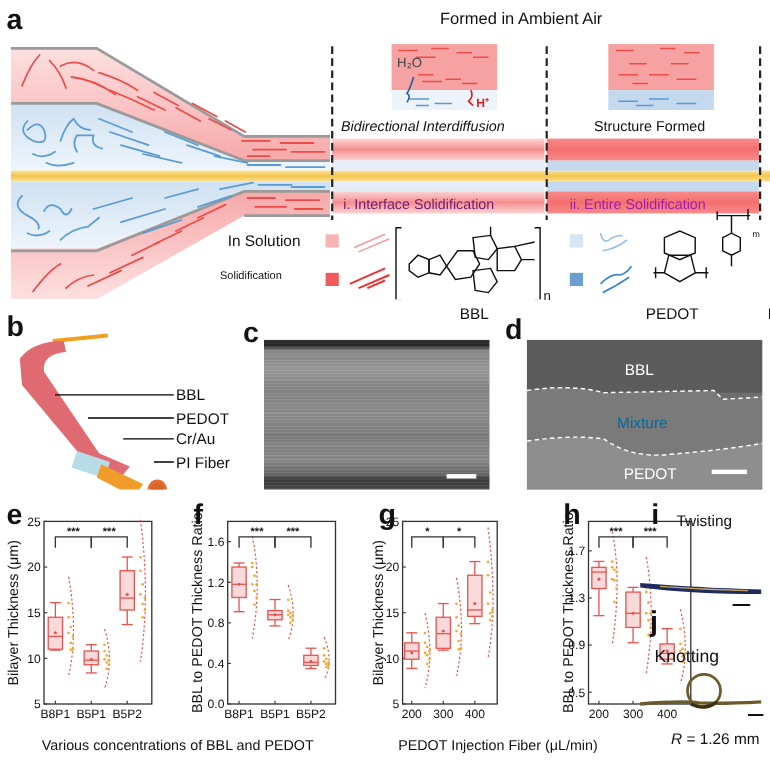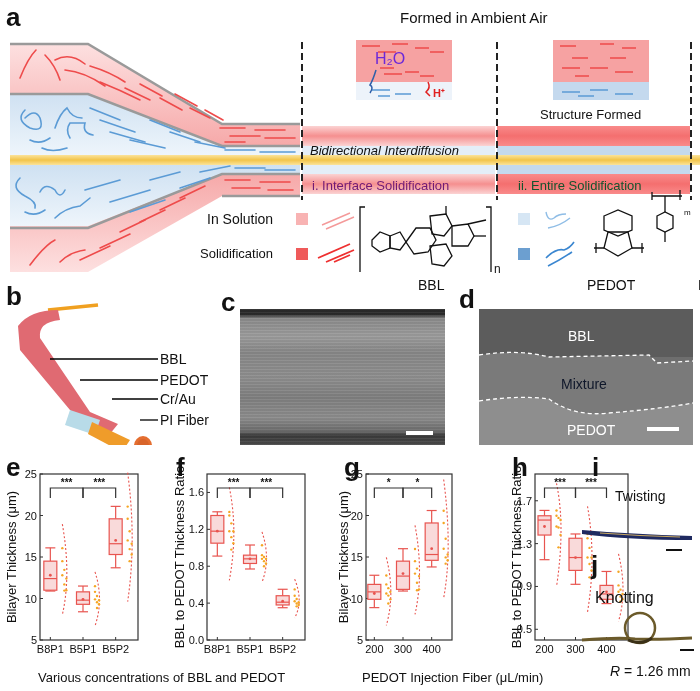--- a/index.html
+++ b/index.html
@@ -200,28 +200,28 @@
     <path d="M594,248 l10,0 M632,248 l12,0 M596,243 l0,10 M642,243 l0,10"></path>
   </g>
 
   <g stroke="#111" stroke-width="1.3" fill="none">
     <path d="M652,200 l0,-8 M652,196 l30,0 M680,190 l0,10 M665,196 l0,16"></path>
     <polygon points="657,216 665,212 673,216 673,228 665,232 657,228"></polygon>
     <line x1="665" y1="232" x2="665" y2="242"></line>
   </g>
 </svg>
 
-<div class="abs" style="left:310px;top:107px;font-size:13px;font-style:italic;margin-top:36px;">Bidirectional Interdiffusion</div>
+<div class="abs" style="left:310px;top:107px;font-size:13px;font-style:italic;">Bidirectional Interdiffusion</div>
 <div class="abs" style="left:540px;top:107px;font-size:13px;">Structure Formed</div>
 <div class="abs" style="left:312px;top:178px;font-size:13px;color:#701a75;">i. Interface Solidification</div>
-<div class="abs" style="left:518px;top:178px;font-size:13px;color:#14532d;">ii. Entire Solidification</div>
-<div class="abs" style="left:375px;top:50px;font-size:16px;color:#6d28d9;">H₂O</div>
+<div class="abs" style="left:518px;top:178px;font-size:13px;color:#a21caf;">ii. Entire Solidification</div>
+<div class="abs" style="left:361px;top:50px;font-size:12px;color:#404040;">H₂O</div>
 <div class="abs" style="left:433px;top:85px;font-size:11px;color:#e02020;font-weight:bold;">H⁺</div>
 <div class="abs" style="left:207px;top:211px;font-size:14px;text-align:right;">In Solution</div>
-<div class="abs" style="left:200px;top:246px;font-size:13px;text-align:center;">Solidification</div>
+<div class="abs" style="left:200px;top:246px;font-size:10px;text-align:center;">Solidification</div>
 <div class="abs" style="left:494px;top:262px;font-size:12px;">n</div>
 <div class="abs" style="left:684px;top:208px;font-size:8px;">m</div>
 <div class="abs" style="left:418px;top:277px;font-size:14px;">BBL</div>
 <div class="abs" style="left:587px;top:277px;font-size:14px;">PEDOT</div>
 <div class="abs" style="left:653px;top:277px;font-size:14px;margin-left:45px;">PSS</div>
 
 <div class="plabel" style="left:6px;top:283px;">b</div>
 <svg class="abs" style="left:0;top:300px;" width="165" height="145">
   <path d="M48,10 L98,5" stroke="#f0a020" stroke-width="3.5" fill="none"></path>
   <path d="M18,26 Q30,10 58,10 L60,20 Q38,22 40,38 L90,112 L118,124 L105,140 L70,110 L20,50 Z" fill="#e06a72"></path>
@@ -256,21 +256,21 @@
     <path d="M0,46 Q40,40 70,48 L170,46 L178,54 L214,52 L214,94 Q180,100 130,104 Q95,108 70,90 Q40,86 0,92 Z" fill="#7a7a7a"></path>
     <path d="M0,92 Q40,86 70,90 Q95,108 130,104 Q180,100 214,94 L214,136 L0,136 Z" fill="#8e8e8e"></path>
     <g stroke="#fff" stroke-width="1.3" stroke-dasharray="4,3" fill="none">
       <path d="M0,46 Q40,40 70,48 L170,46 L178,54 L214,52"></path>
       <path d="M0,92 Q40,86 70,90 Q95,108 130,104 Q180,100 214,94"></path>
     </g>
     <rect x="168" y="118" width="32" height="4" fill="#fff"></rect>
   </svg>
 </div>
 <div class="abs" style="left:568px;top:328px;font-size:14px;color:#fff;">BBL</div>
-<div class="abs" style="left:561px;top:376px;font-size:14px;color:#0f172a;">Mixture</div>
+<div class="abs" style="left:561px;top:376px;font-size:14px;color:#0369a1;">Mixture</div>
 <div class="abs" style="left:567px;top:422px;font-size:14px;color:#fff;">PEDOT</div>
 
 <div class="plabel" style="left:6px;top:454px;">e</div>
 <div class="plabel" style="left:176px;top:454px;">f</div>
 <div class="plabel" style="left:344px;top:454px;">g</div>
 <div class="plabel" style="left:512px;top:454px;">h</div>
 
 <svg class="abs" id="charts" style="left:0;top:0;" width="700" height="691">
     <rect x="40" y="474" width="98" height="166" fill="none" stroke="#333" stroke-width="1.2"></rect>
     <line x1="40" y1="640" x2="43" y2="640" stroke="#333" stroke-width="1"></line>
@@ -549,21 +549,21 @@
     <path d="M544.5,498 L544.5,488 L575.5,488 L575.5,498" fill="none" stroke="#333" stroke-width="1.2"></path>
     <text x="560" y="486" font-size="10" font-weight="bold" text-anchor="middle" fill="#111">***</text>
     <path d="M575.5,498 L575.5,488 L606.5,488 L606.5,498" fill="none" stroke="#333" stroke-width="1.2"></path>
     <text x="591" y="486" font-size="10" font-weight="bold" text-anchor="middle" fill="#111">***</text>
   </svg>
 
 <div class="abs" style="left:38px;top:670px;font-size:13px;">Various concentrations of BBL and PEDOT</div>
 <div class="abs" style="left:362px;top:670px;font-size:13px;">PEDOT Injection Fiber (μL/min)</div>
 
 <div class="plabel" style="left:592px;top:454px;">i</div>
-<div class="abs" style="left:615px;top:488px;font-size:14px;">Twisting</div>
+<div class="abs" style="left:615px;top:465px;font-size:14px;">Twisting</div>
 <svg class="abs" style="left:580px;top:524px;" width="115" height="30">
   <path d="M2,6 Q50,10 112,12 L112,16 Q50,16 2,10 Z" fill="#1f2a60"></path>
   <path d="M20,9 Q60,12 100,13" stroke="#c8a860" stroke-width="1.2" fill="none"></path>
   <rect x="672" y="26" width="0" height="0"></rect>
   <line x1="86" y1="26" x2="102" y2="26" stroke="#111" stroke-width="2"></line>
 </svg>
 <div class="plabel" style="left:591px;top:552px;">j</div>
 <div class="abs" style="left:595px;top:589px;font-size:16px;text-align:right;">Knotting</div>
 <svg class="abs" style="left:580px;top:610px;" width="115" height="45">
   <path d="M2,30 Q40,27 55,29 Q75,30 112,28" stroke="#6b5a2a" stroke-width="3" fill="none"></path>

